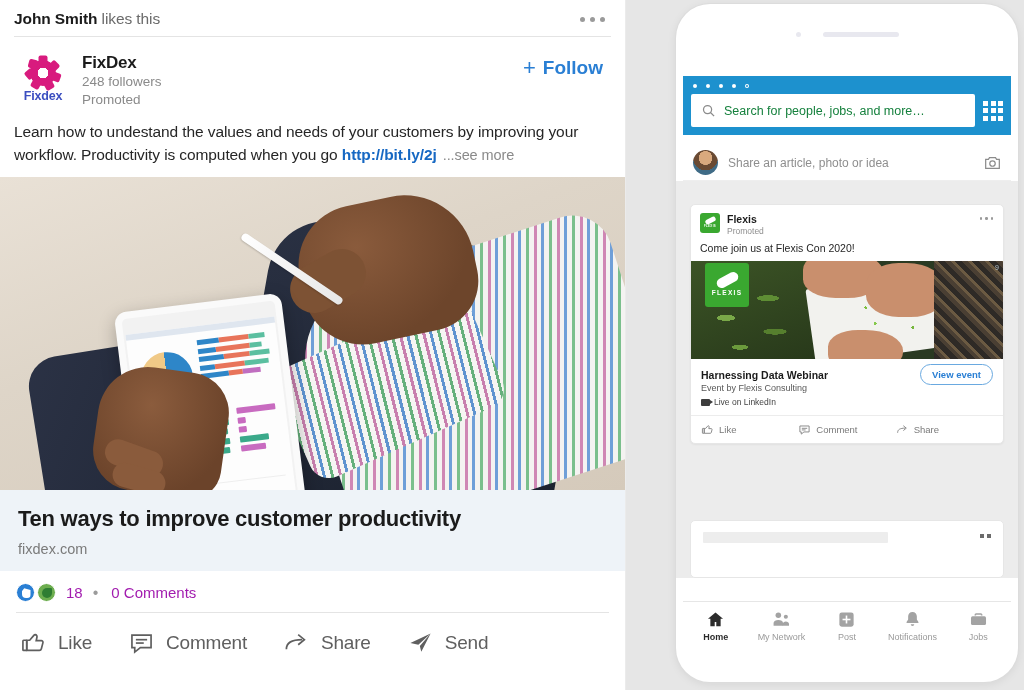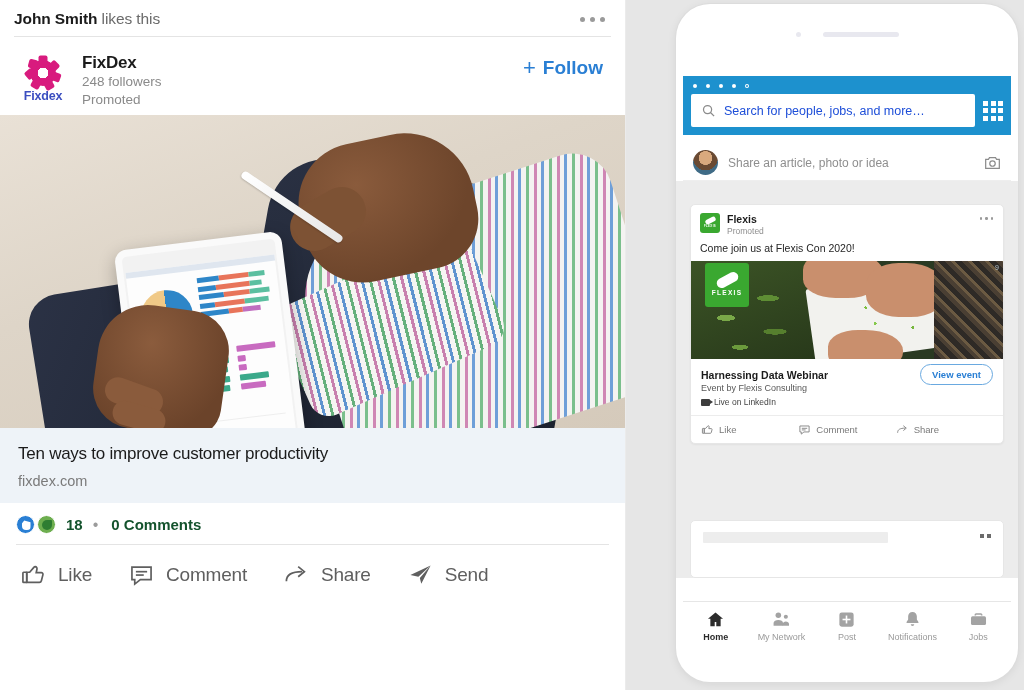--- a/index.html
+++ b/index.html
@@ -137,34 +137,34 @@
   .tb-bars1{ position:absolute; left:70px; top:14px; width:88px; height:62px; }
   .tb-bars1 .r{ height:5px; margin-bottom:3.5px; display:flex; }
   .tb-grid{ position:absolute; left:8px; top:86px; right:8px; height:62px; display:flex; gap:6px;}
   .tb-col{ flex:1; }
   .tb-col .b{ height:6px; margin-bottom:3.5px; border-radius:1px;}
   .tb-bottom{ position:absolute; left:8px; right:8px; top:158px; height:56px;
               display:flex; align-items:flex-end; gap:3px; border-top:1px solid #eee; padding-top:3px;}
 
   
   .link-prev { background:#eef3f8; padding:16px 18px 14px 18px; }
-  .link-title { font-size:17px; font-weight:400; color:#1b1b1b; letter-spacing:-0.25px; }
+  .link-title { font-size:22px; font-weight:700; color:#1b1b1b; letter-spacing:-0.25px; }
   .link-dom { font-size:14.5px; color:#7a7a7a; margin-top:9px; }
 
   
   .counts { display:flex; align-items:center; gap:7px; padding:12px 16px 10px 16px; }
   .rx { width:19px; height:19px; border-radius:50%; display:inline-block; position:relative;
         border:1.5px solid #fff; }
   .rx.like { background:#2a7fd4; }
   .rx.like:after{ content:""; position:absolute; left:4.5px; top:4px; width:9px;height:10px;
      background:#fff; border-radius:2px 2px 4px 4px; clip-path:polygon(30% 0,100% 18%,100% 100%,0 100%,0 35%);}
   .rx.praise { background:#6dae4f; margin-left:-5px; }
   .rx.praise:after{ content:""; position:absolute; left:4px; top:4px; width:10px;height:10px;
      background:#2e7d32; border-radius:50% 10% 50% 50%; }
-  .counts-txt { font-size:15px; color:#14532d; margin-left:3px;font-weight:bold;}
+  .counts-txt { font-size:15px; color:#a21caf; margin-left:3px;}
   .counts-dot { color:#9b9b9b; margin:0 3px; }
   .hr2 { height:1px; background:#e4e4e4; margin:0 16px; }
 
   
   .actions { display:flex; align-items:center; gap:36px; padding:16px 20px 20px 20px; }
   .act { display:flex; align-items:center; gap:11px; cursor:pointer; }
   .act-lbl { font-size:19px; color:#5f5f5f; letter-spacing:-0.2px; }
   .act svg { display:block; }
 
   
@@ -181,21 +181,21 @@
 
   .app-header { position:absolute; left:7px; right:7px; top:72px; background:#1d91ce; padding:5px 0 8px 0; }
   .hdr-dots { display:flex; gap:9px; padding:3px 0 6px 10px; }
   .hdr-dots i{ width:4px;height:4px;border-radius:50%;background:#ffffff; display:block;}
   .hdr-dots i.hollow{ background:transparent; box-shadow:inset 0 0 0 1px #ffffff;}
   .search-row{ display:flex; align-items:center; padding:0 8px 0 8px; gap:8px;}
   .search-box{
     flex:1; height:33px; background:#ffffff; border-radius:2px;
     display:flex; align-items:center; gap:8px; padding:0 10px;
   }
-  .search-ph{ font-size:12.5px; color:#1d4ed8; }
+  .search-ph{ font-size:12.5px; color:#15803d; }
   .grid-icon{ display:grid; grid-template-columns:repeat(3,5px); gap:2.5px; }
   .grid-icon i{ width:5px;height:5px;background:#fff;display:block;}
 
   .share-row{
     position:absolute; left:7px; right:7px; top:141px; height:36px; background:#fff;
     display:flex; align-items:center; padding:0 10px; gap:10px;
     border-bottom:1px solid #eee;
   }
   .avatar-sm{
     width:25px;height:25px;border-radius:50%;
@@ -339,20 +339,23 @@
         <div class="author-name">FixDex</div>
         <div class="author-sub">248 followers</div>
         <div class="author-sub">Promoted</div>
       </div>
       <button class="follow-btn">
         <span class="follow-plus">+</span>
         <span>Follow</span>
       </button>
     </div>
 
+    <div class="post-text">
+      <span>Learn how to undestand the values and needs of your customers by improving your workflow. Productivity is computed when you go </span><a class="post-link" href="#">http://bit.ly/2j</a><span class="see-more">...see more</span>
+    </div>
 
     <div class="photo">
       <div class="ph-wall"></div>
       <div class="ph-trouser"></div>
       <div class="ph-trouser2"></div>
       <div class="ph-arm"></div>
       <div class="ph-sleeve"></div>
       <div class="ph-hand-top"></div>
       <div class="ph-thumb"></div>
       <div class="ph-stylus"></div>

